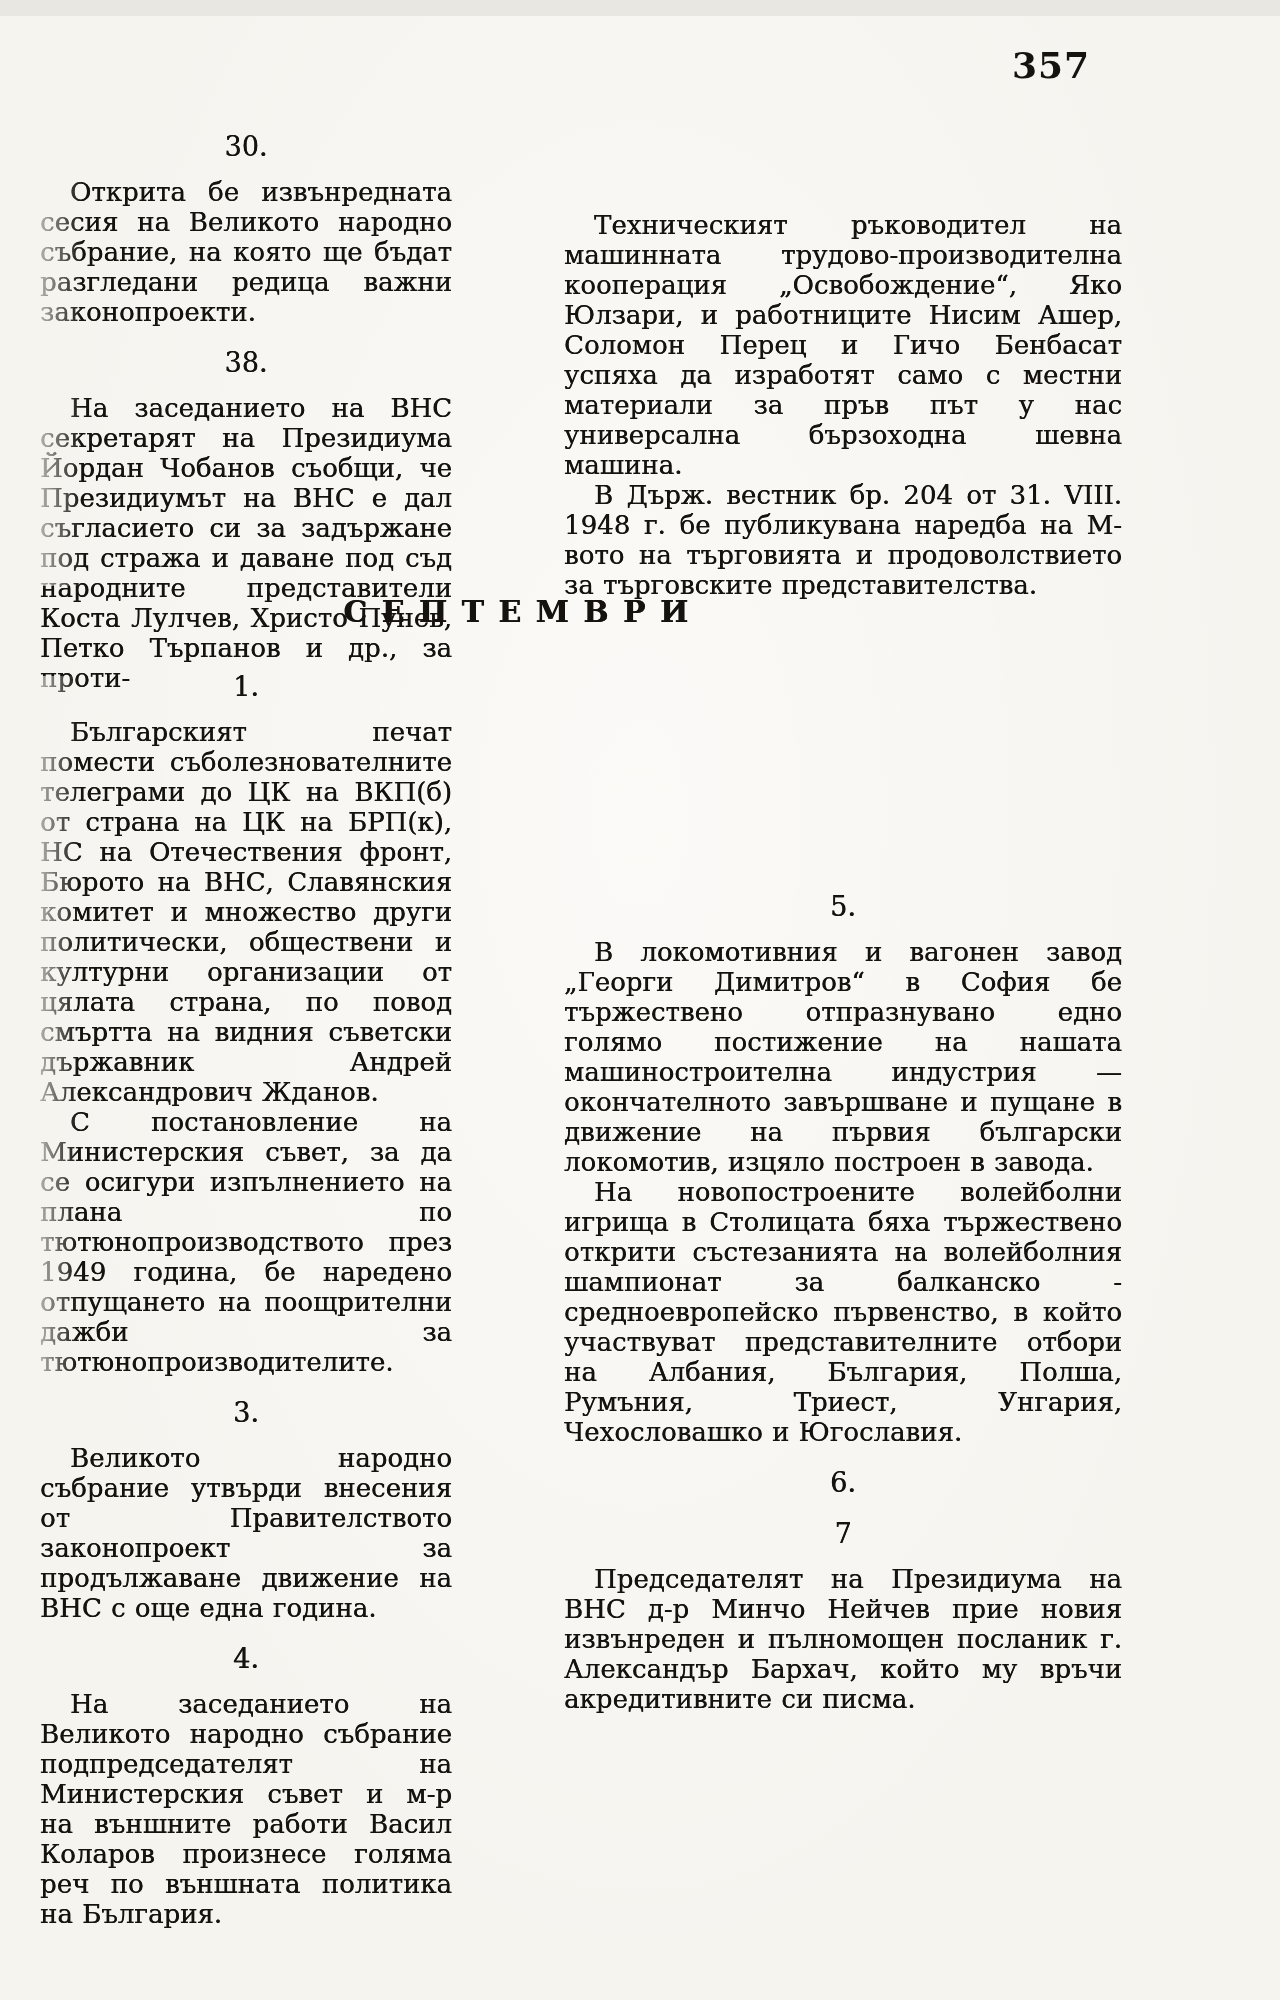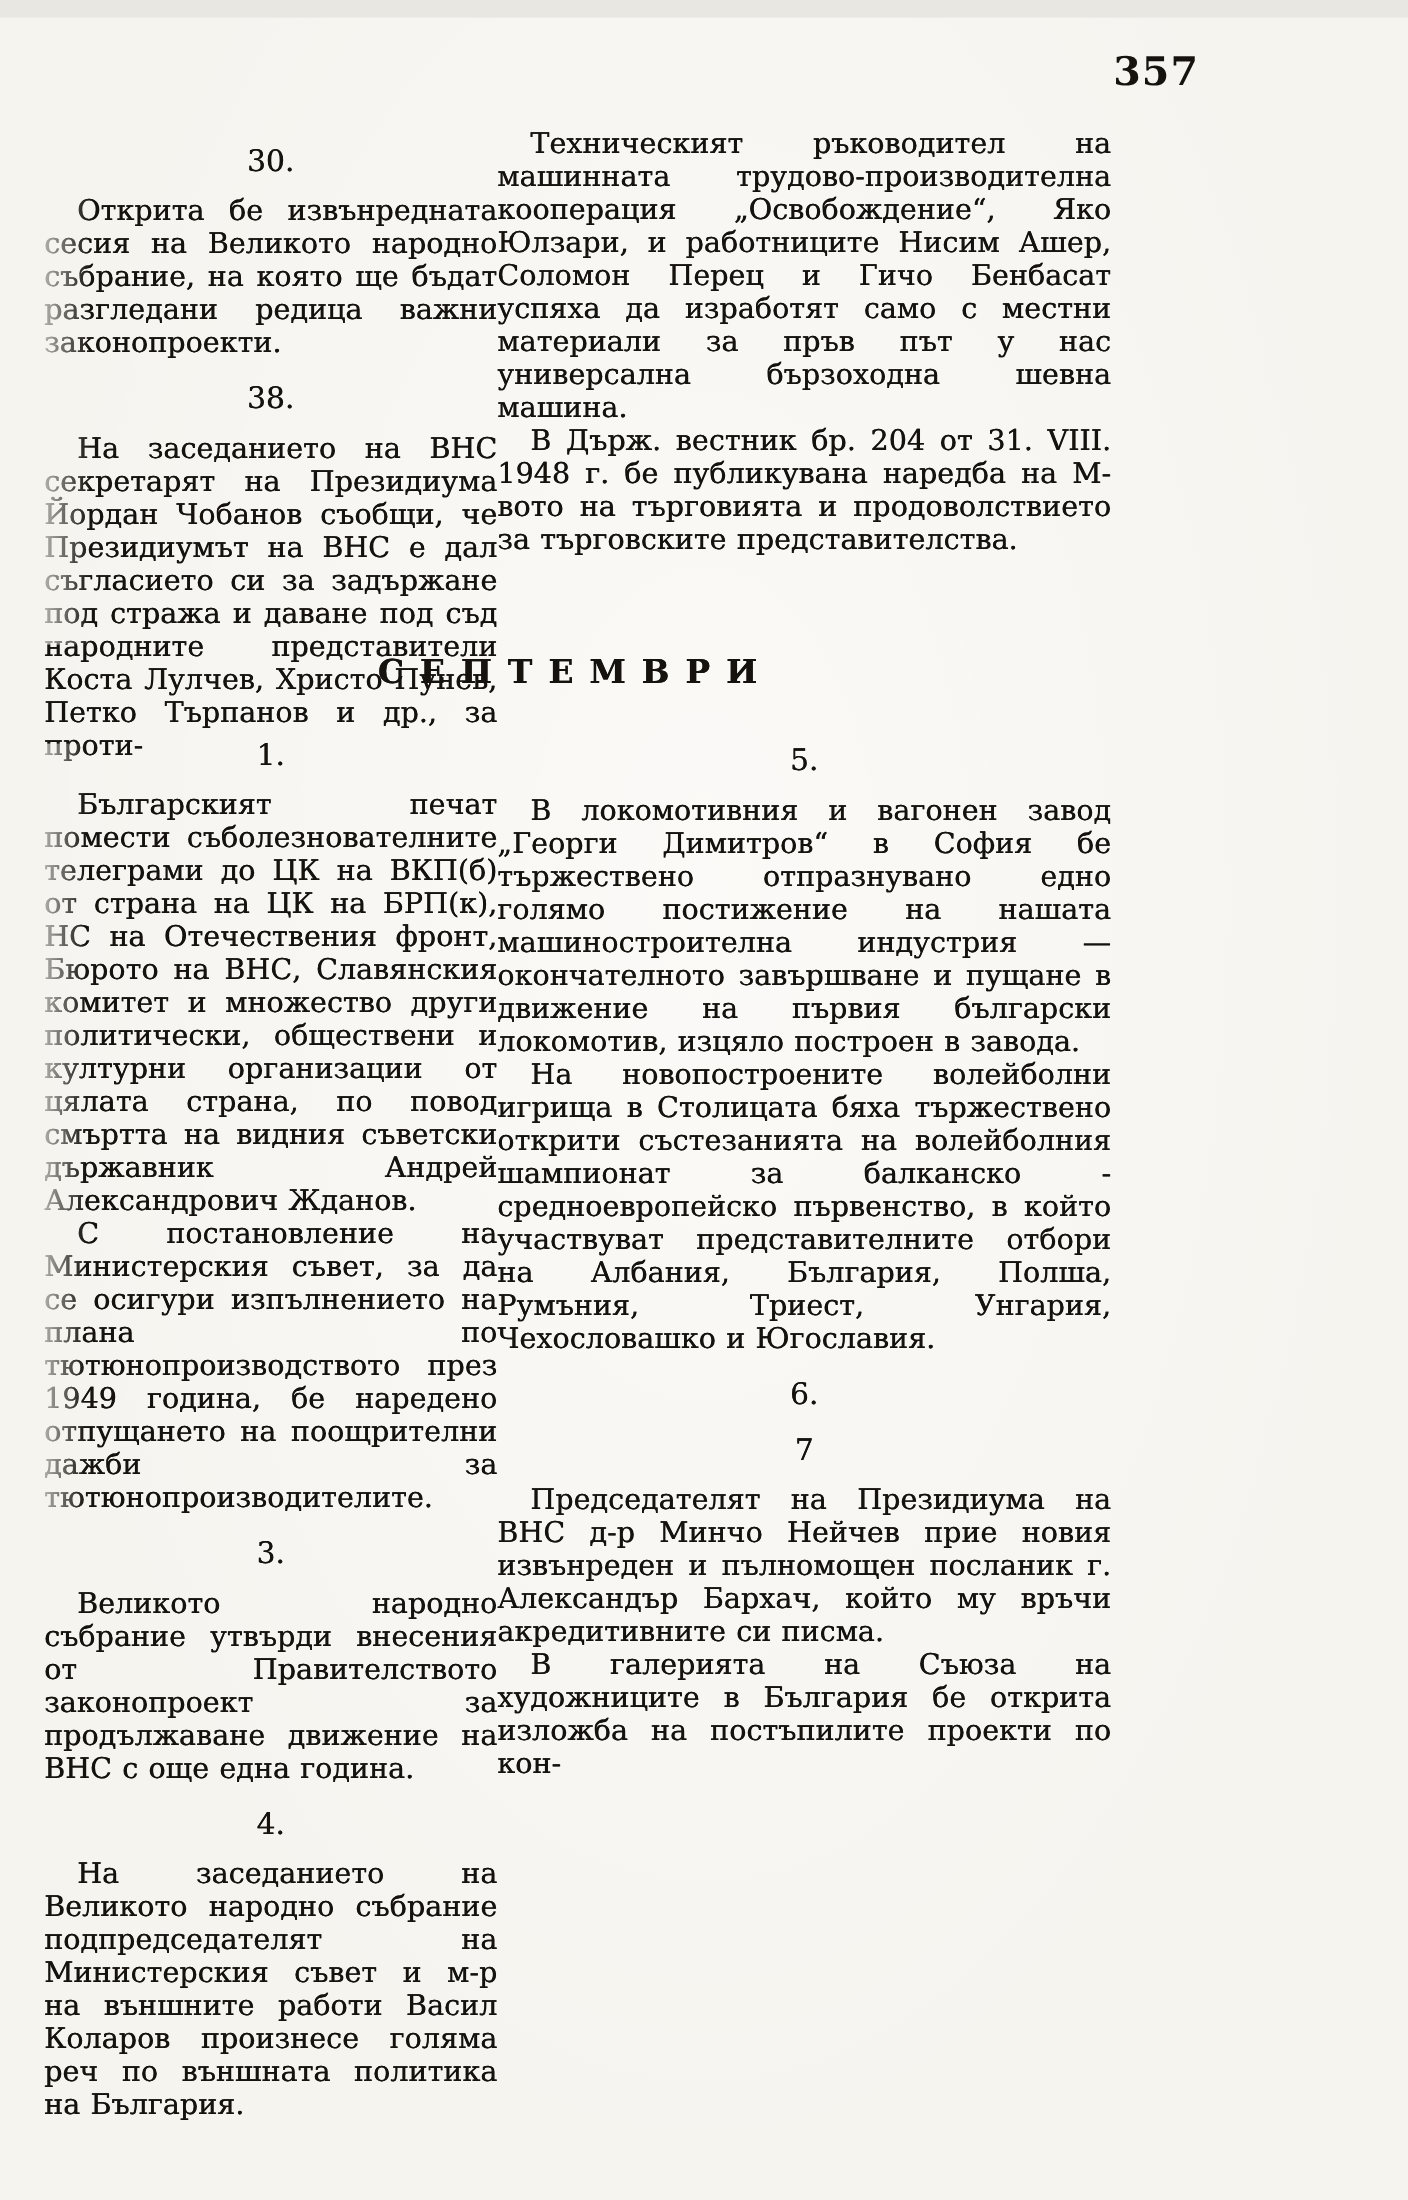--- a/index.html
+++ b/index.html
@@ -24,21 +24,22 @@
     left: 1012px;
     font-size: 36px;
     font-weight: bold;
     letter-spacing: 1px;
   }
   .columns {
     position: absolute;
     left: 40px;
     width: 1082px;
     display: flex;
-    align-items: flex-start;
+    gap: 112px;
+    align-items: center;
   }
   .columns.top { top: 100px; }
   .columns.bottom { top: 640px; }
   .col { text-align: justify; }
   .col-left { width: 412px; }
   .col-right { width: 558px; }
   .para {
     margin: 0;
     font-size: 26px;
     line-height: 30px;
@@ -108,20 +109,19 @@
       <p class="para">На заседанието на Великото народно събрание подпредседателят на Министерския съвет и м-р на външните работи Васил Коларов произнесе голяма реч по външната политика на България.</p>
 
     </div>
     <div class="col col-right">
       <div class="num-heading">5.</div>
       <p class="para">В локомотивния и вагонен завод „Георги Димитров“ в София бе тържествено отпразнувано едно голямо постижение на нашата машиностроителна индустрия — окончателното завършване и пущане в движение на първия български локомотив, изцяло построен в завода.</p>
       <p class="para">На новопостроените волейболни игрища в Столицата бяха тържествено открити състезанията на волейболния шампионат за балканско - средноевропейско първенство, в който участвуват представителните отбори на Албания, България, Полша, Румъния, Триест, Унгария, Чехословашко и Югославия.</p>
       <div class="num-heading">6.</div>
       <div class="num-heading">7</div>
       <p class="para">Председателят на Президиума на ВНС д-р Минчо Нейчев прие новия извънреден и пълномощен посланик г. Александър Бархач, който му връчи акредитивните си писма.</p>
-      <p class="para">В галерията на Съюза на художниците в България бе открита изложба на постъпилите проекти по кон-</p>
     </div>
   </div>
 
   <div class="scan-fade fade-a"></div>
   <div class="scan-fade fade-b"></div>
 
 </div>
 
 </body></html>

